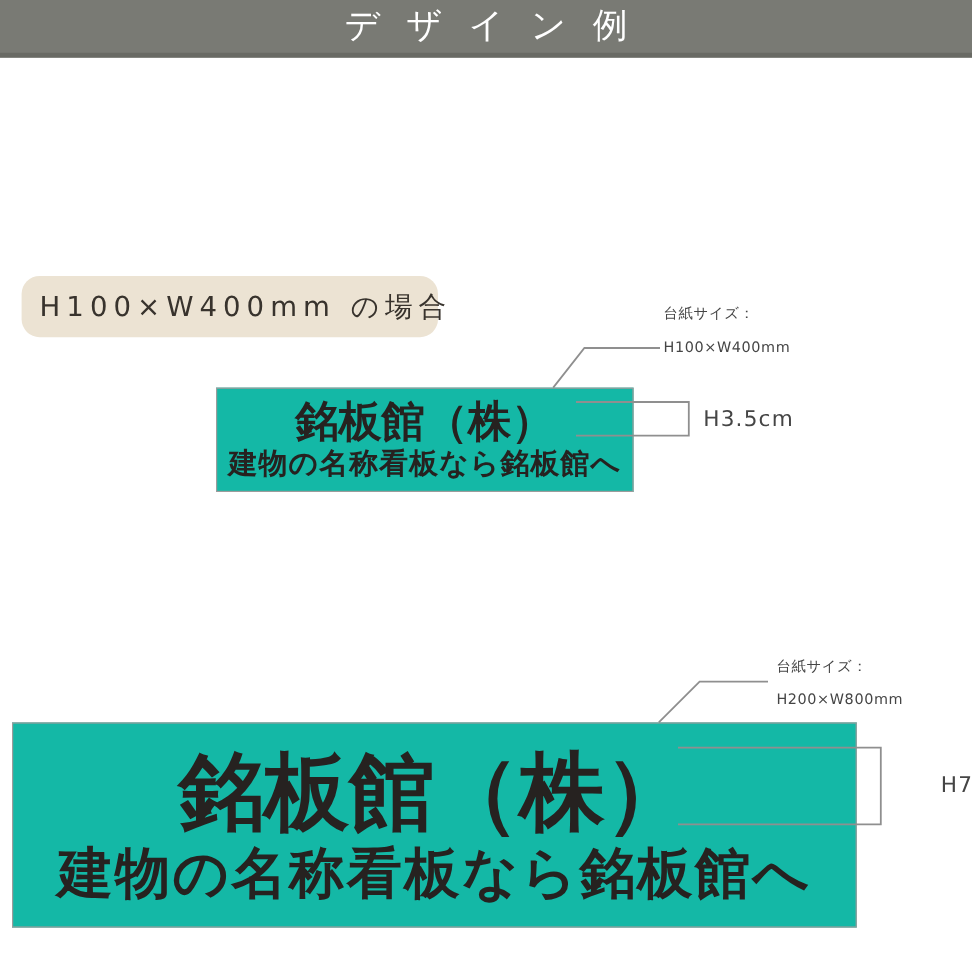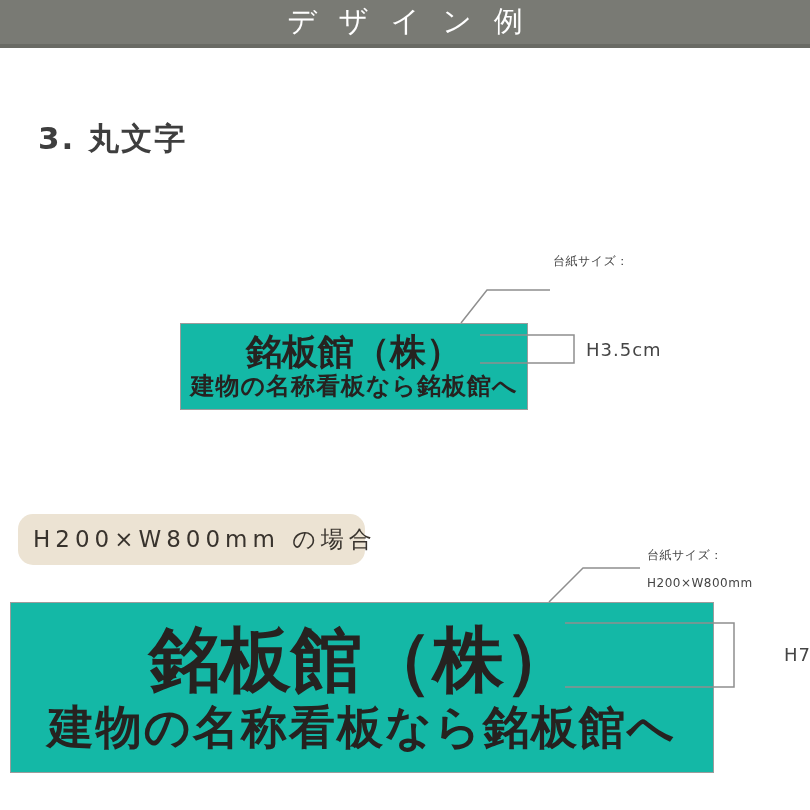--- a/index.html
+++ b/index.html
@@ -65,37 +65,37 @@
 </style>
 </head>
 <body>
 
 <div class="canvas">
 
   <header class="topbar">
     <div class="topbar-title">デザイン例</div>
   </header>
 
-  <h2 class="section-heading">3. 丸文字</h2>
 
+  <div class="pill pill-1">
+    <span>H100×W400mm の場合</span>
+  </div>
 
   <div class="annot annot-1">
     <div>台紙サイズ：</div>
+    <div>H100×W400mm</div>
   </div>
 
   <div class="sign sign-1">
     <div class="line1">銘板館（株）</div>
     <div class="line2">建物の名称看板なら銘板館へ</div>
   </div>
 
   <div class="hlabel hlabel-1">H3.5cm</div>
 
-  <div class="pill pill-2">
-    <span>H200×W800mm の場合</span>
-  </div>
 
   <div class="annot annot-2">
     <div>台紙サイズ：</div>
     <div>H200×W800mm</div>
   </div>
 
   <div class="sign sign-2">
     <div class="line1">銘板館（株）</div>
     <div class="line2">建物の名称看板なら銘板館へ</div>
   </div>

